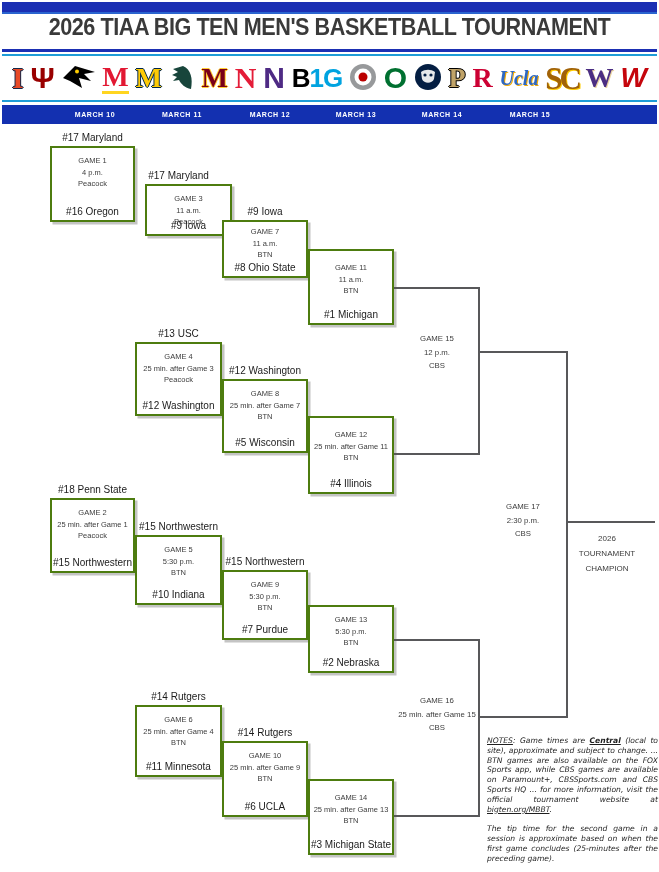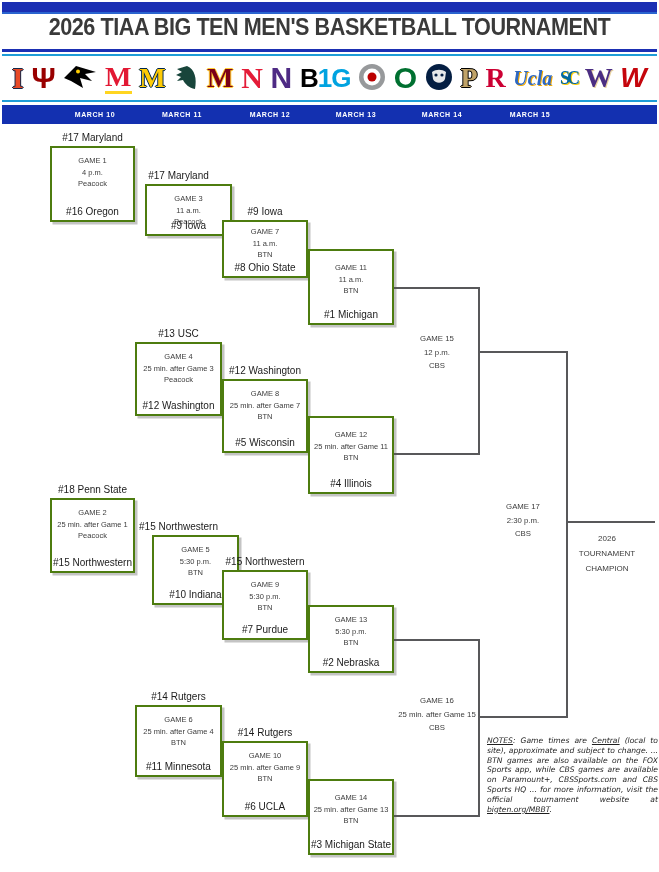--- a/index.html
+++ b/index.html
@@ -32,21 +32,21 @@
   .lg-mich{font-size:28px;color:#FFCB05;text-shadow:-1px 0 #00274C,1px 0 #00274C,0 -1px #00274C,0 1px #00274C;}
   .lg-minn{font-size:28px;color:#7A0019;text-shadow:-1px 0 #FFCC33,1px 0 #FFCC33,0 -1px #FFCC33,0 1px #FFCC33;}
   .lg-neb{font-size:30px;color:#E41C38;}
   .lg-nw{font-size:30px;color:#4E2A84;}
   .lg-b1g{font-size:26px;color:#000;letter-spacing:-1px;}
   .lg-b1g b{color:#00A3E0;}
   .lg-ore{font-size:30px;color:#007030;}
   .lg-pur{font-size:28px;color:#C0A368;text-shadow:-1px 0 #000,1px 0 #000,0 -1px #000,0 1px #000;}
   .lg-rut{font-size:28px;color:#CC0033;}
   .lg-ucla{font-size:20px;color:#2D68C4;font-style:italic;text-shadow:1px 1px 0 #F2A900;}
-  .lg-usc{font-size:18px;color:#0369a1;letter-spacing:-3px;text-shadow:1px 1px 0 #FFCC00;}
+  .lg-usc{font-size:31px;color:#a16207;letter-spacing:-3px;text-shadow:1px 1px 0 #FFCC00;}
   .lg-uw{font-size:28px;color:#4B2E83;text-shadow:1px 1px 0 #E8D3A2;}
   .lg-wis{font-size:28px;color:#C5050C;font-style:italic;}
 
   
   .box{position:absolute;border:2px solid #4d7c0f;background:#fff;box-sizing:border-box;
        box-shadow:2.5px 2.5px 0 #C4C4C4;}
   .info{position:absolute;top:7px;left:0;right:0;text-align:center;font-size:7.5px;
         line-height:11.5px;color:#3C3C3C;}
   .info-hi{top:4px;}
   .info-qf{top:11px;}
@@ -58,21 +58,21 @@
   .vline{position:absolute;width:2px;background:#58585A;}
   .sf-text{position:absolute;text-align:center;font-size:7.8px;line-height:13.5px;color:#3C3C3C;}
   .champ-text{position:absolute;left:558px;top:531px;width:98px;text-align:center;
               font-size:8px;line-height:15px;color:#3C3C3C;}
 
   
   .notes{position:absolute;left:487px;top:736px;width:171px;font-family:"DejaVu Sans", sans-serif;
          font-style:italic;font-size:7.6px;line-height:9.8px;color:#1F1F1F;text-align:justify;}
   .notes .p2{margin-top:10px;}
   .u{text-decoration:underline;}
-  .bu{font-weight:normal;text-decoration:underline;}
+  .bu{font-weight:bold;text-decoration:underline;}
 </style>
 </head>
 <body>
 
 <div class="page">
 
   <div class="topbar"></div>
   <div class="title">2026 TIAA BIG TEN MEN'S BASKETBALL TOURNAMENT</div>
   <div class="rule-dark"></div>
   <div class="rule-cyan"></div>
@@ -196,21 +196,21 @@
   <div class="box" style="left:50px;top:498px;width:85px;height:75px">
     <div class="info">
       <div>GAME 2</div>
       <div>25 min. after Game 1</div>
       <div>Peacock</div>
     </div>
     <div class="bteam">#15 Northwestern</div>
   </div>
 
   <div class="tlabel" style="left:135px;top:521px;width:87px">#15 Northwestern</div>
-  <div class="box" style="left:152px;top:535px;width:87px;height:70px">
+  <div class="box" style="left:135px;top:535px;width:87px;height:70px">
     <div class="info">
       <div>GAME 5</div>
       <div>5:30 p.m.</div>
       <div>BTN</div>
     </div>
     <div class="bteam">#10 Indiana</div>
   </div>
 
   <div class="tlabel" style="left:222px;top:556px;width:86px">#15 Northwestern</div>
   <div class="box" style="left:222px;top:570px;width:86px;height:70px">
@@ -285,15 +285,16 @@
 
   <div class="hline" style="left:566px;top:521px;width:89px"></div>
   <div class="champ-text">
     <div>2026</div>
     <div>TOURNAMENT</div>
     <div>CHAMPION</div>
   </div>
 
   <div class="notes">
     <div><span class="u">NOTES</span><span>: Game times are </span><span class="bu">Central</span><span> (local to site), approximate and subject to change. ... BTN games are also available on the FOX Sports app, while CBS games are available on Paramount+, CBSSports.com and CBS Sports HQ ... for more information, visit the official tournament website at </span><span class="u">bigten.org/MBBT</span><span>.</span></div>
+    <div class="p2">The tip time for the second game in a session is approximate based on when the first game concludes (25-minutes after the preceding game).</div>
   </div>
 
 </div>
 
 </body></html>

